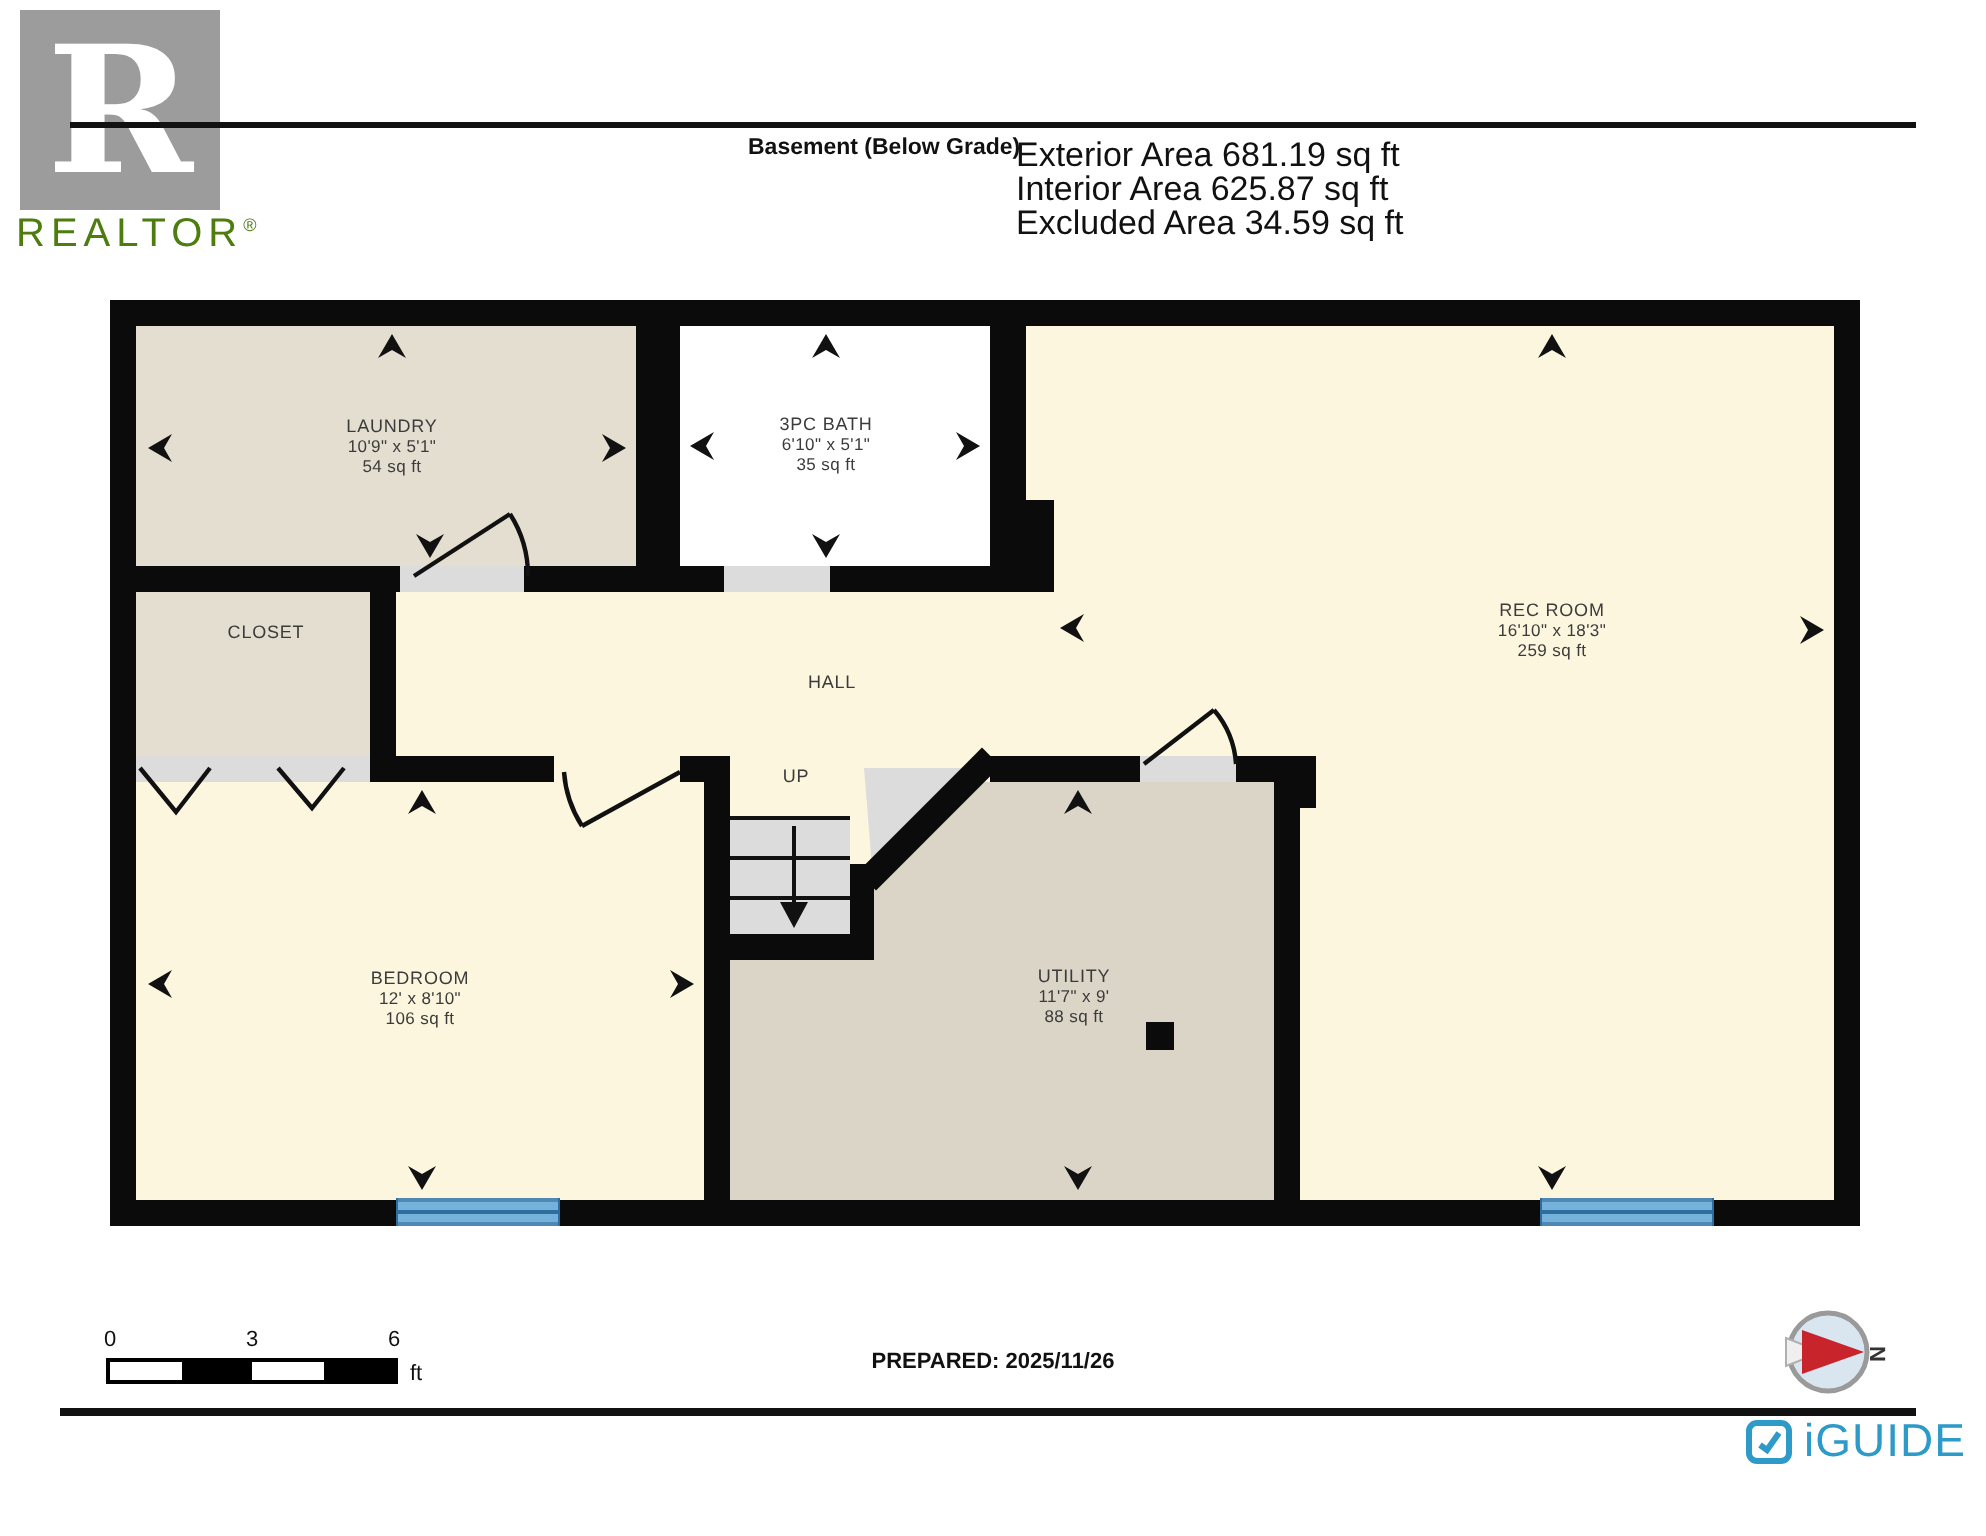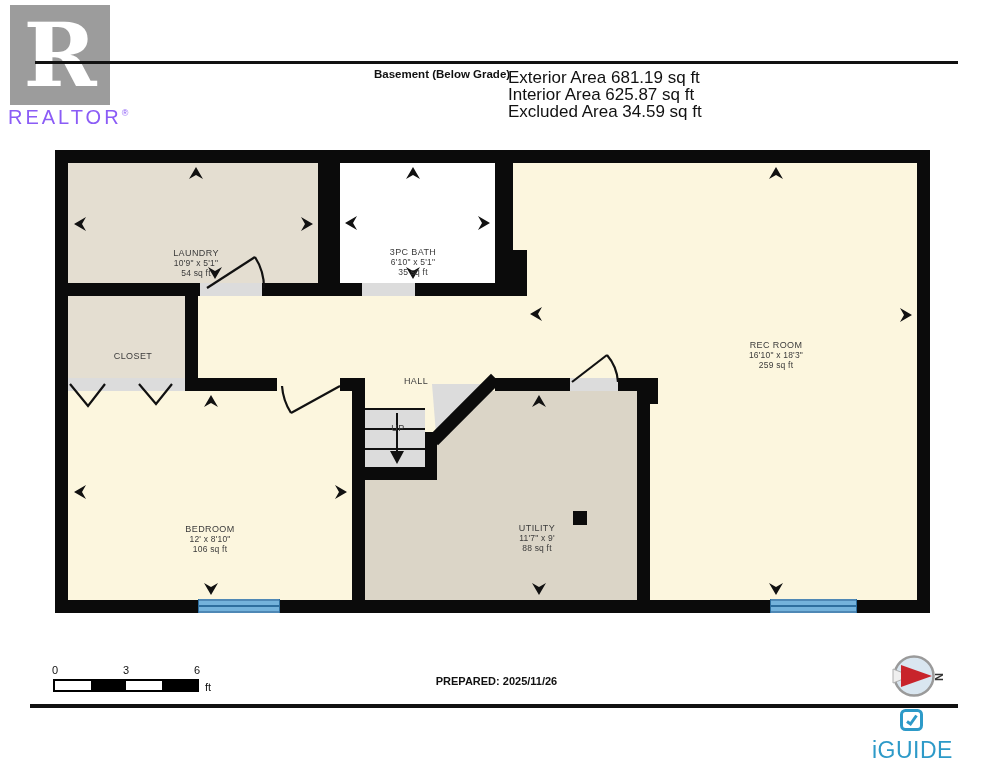--- a/index.html
+++ b/index.html
@@ -2,56 +2,56 @@
 <html><head>
 <meta charset="utf-8">
 <style>
   html,body{margin:0;padding:0;background:#fff;}
   .page{position:relative;width:993px;height:768px;background:#fff;overflow:hidden;
         font-family:"Liberation Sans",sans-serif;color:#111;}
   
   .realtor-square{position:absolute;left:10px;top:5px;width:100px;height:100px;background:#9C9C9C;z-index:1;}
   .realtor-r{display:block;width:100%;height:100px;line-height:100px;text-align:center;
              font-family:"DejaVu Serif",serif;font-weight:bold;font-size:88px;color:#fff;}
-  .realtor-word{position:absolute;left:8px;top:106px;font-size:20px;color:#8b5cf6;letter-spacing:3px;z-index:1;}
+  .realtor-word{position:absolute;left:8px;top:106px;font-size:20px;color:#4d7c0f;letter-spacing:3px;z-index:1;}
   .realtor-word sup{font-size:9px;letter-spacing:0;}
   .rule-top{position:absolute;left:35px;top:61px;width:923px;height:3px;background:#111;z-index:2;}
   .title{position:absolute;left:0;right:0;top:30px;text-align:center;font-size:21px;font-weight:bold;}
   .floor-label{position:absolute;left:374px;top:68px;font-size:11.5px;font-weight:bold;}
   .area-line{position:absolute;left:508px;font-size:17px;}
   
   .floor{position:absolute;z-index:1;}
   .f-cream{background:#FCF6DE;}
   .f-beige{background:#E4DED1;}
   .f-white{background:#FFFFFF;}
   .f-util{background:#DBD5C7;}
   .thresh{position:absolute;background:#DCDCDC;z-index:2;}
   .treads{position:absolute;background:repeating-linear-gradient(to bottom,#111 0 2px,#DCDCDC 2px 20px);z-index:2;}
   .landing{position:absolute;background:#DCDCDC;clip-path:polygon(0 0,100% 0,7% 100%);z-index:2;}
   .wall{position:absolute;background:#0B0B0B;z-index:3;}
   .window{position:absolute;z-index:4;border-left:1px solid #2E6E9E;border-right:1px solid #2E6E9E;
     background:linear-gradient(to bottom,#4F88B5 0 2px,#74B2DB 2px 6px,#2E6E9E 6px 8px,#74B2DB 8px 12px,#4F88B5 12px 14px);}
   .overlay{position:absolute;left:0;top:0;z-index:5;pointer-events:none;}
   
   .room-label{position:absolute;transform:translate(-50%,-50%);text-align:center;z-index:6;
-              color:#3B3B3B;white-space:nowrap;margin-top:40px;}
+              color:#3B3B3B;white-space:nowrap;}
   .rn{font-size:9px;letter-spacing:.4px;}
   .rd{font-size:8.5px;letter-spacing:.2px;}
   
   .scalebar{position:absolute;left:55px;top:664px;width:170px;height:32px;z-index:2;}
   .st{position:absolute;top:0;transform:translateX(-50%);font-size:11px;}
   .sbar{position:absolute;left:-2px;top:15px;width:142px;height:9px;border:2px solid #000;display:flex;}
   .sc{flex:1;background:#fff;}
   .sc.b{background:#000;}
   .sunit{position:absolute;left:150px;top:17px;font-size:11px;}
   .prepared{position:absolute;left:0;right:0;top:675px;text-align:center;font-size:11px;font-weight:bold;}
   .compass{position:absolute;left:885px;top:648px;z-index:2;}
   .rule-bottom{position:absolute;left:30px;top:704px;width:928px;height:4px;background:#111;}
   .disclaimer{position:absolute;left:36px;top:712px;font-size:9.5px;color:#111;}
-  .iguide{position:absolute;left:872px;top:707px;display:flex;align-items:center;gap:4px;flex-direction:column;}
+  .iguide{position:absolute;left:872px;top:707px;display:flex;align-items:center;gap:4px;}
   .iguide-text{font-size:23px;color:#2D9AC8;letter-spacing:.5px;}
 </style>
 </head>
 <body>
 
 <div class="page">
 
   <div class="realtor-square">
     <span class="realtor-r">R</span>
   </div>

